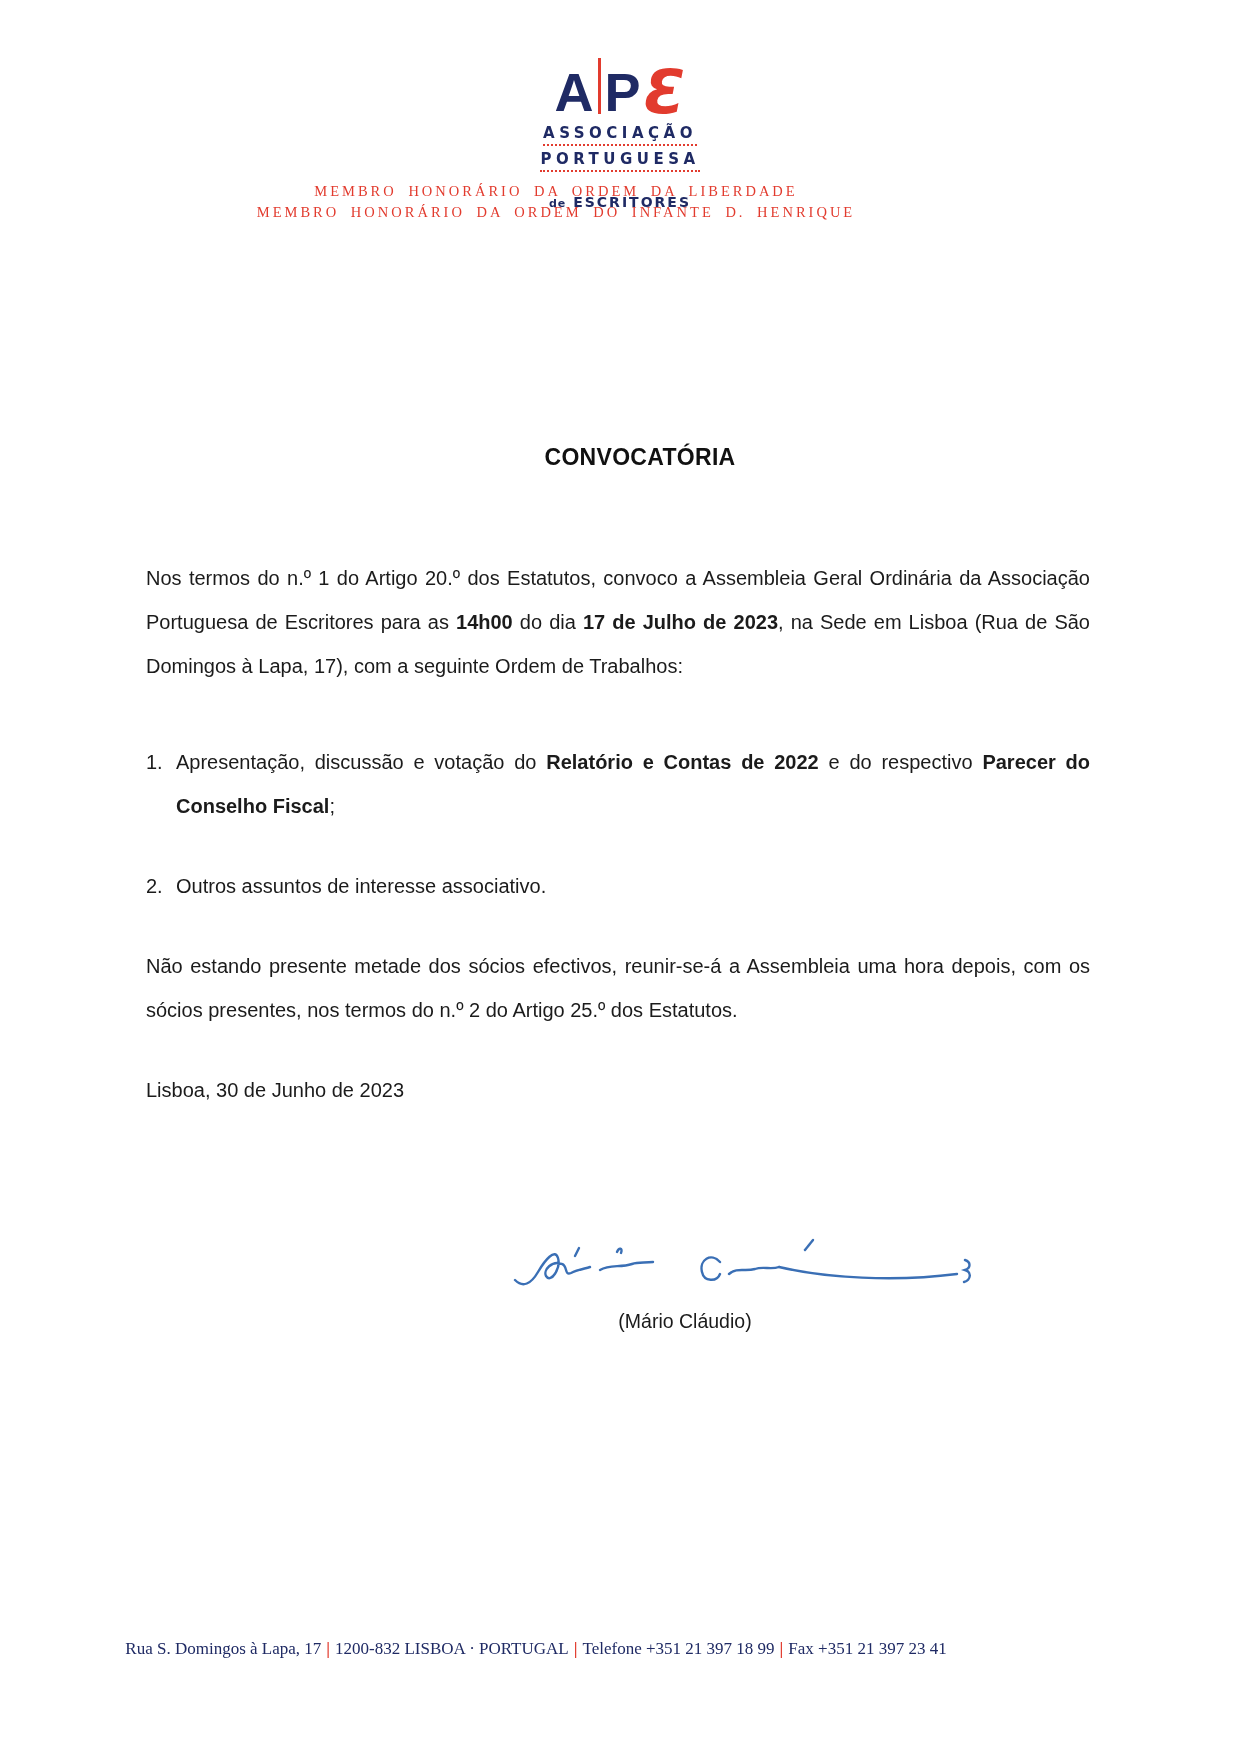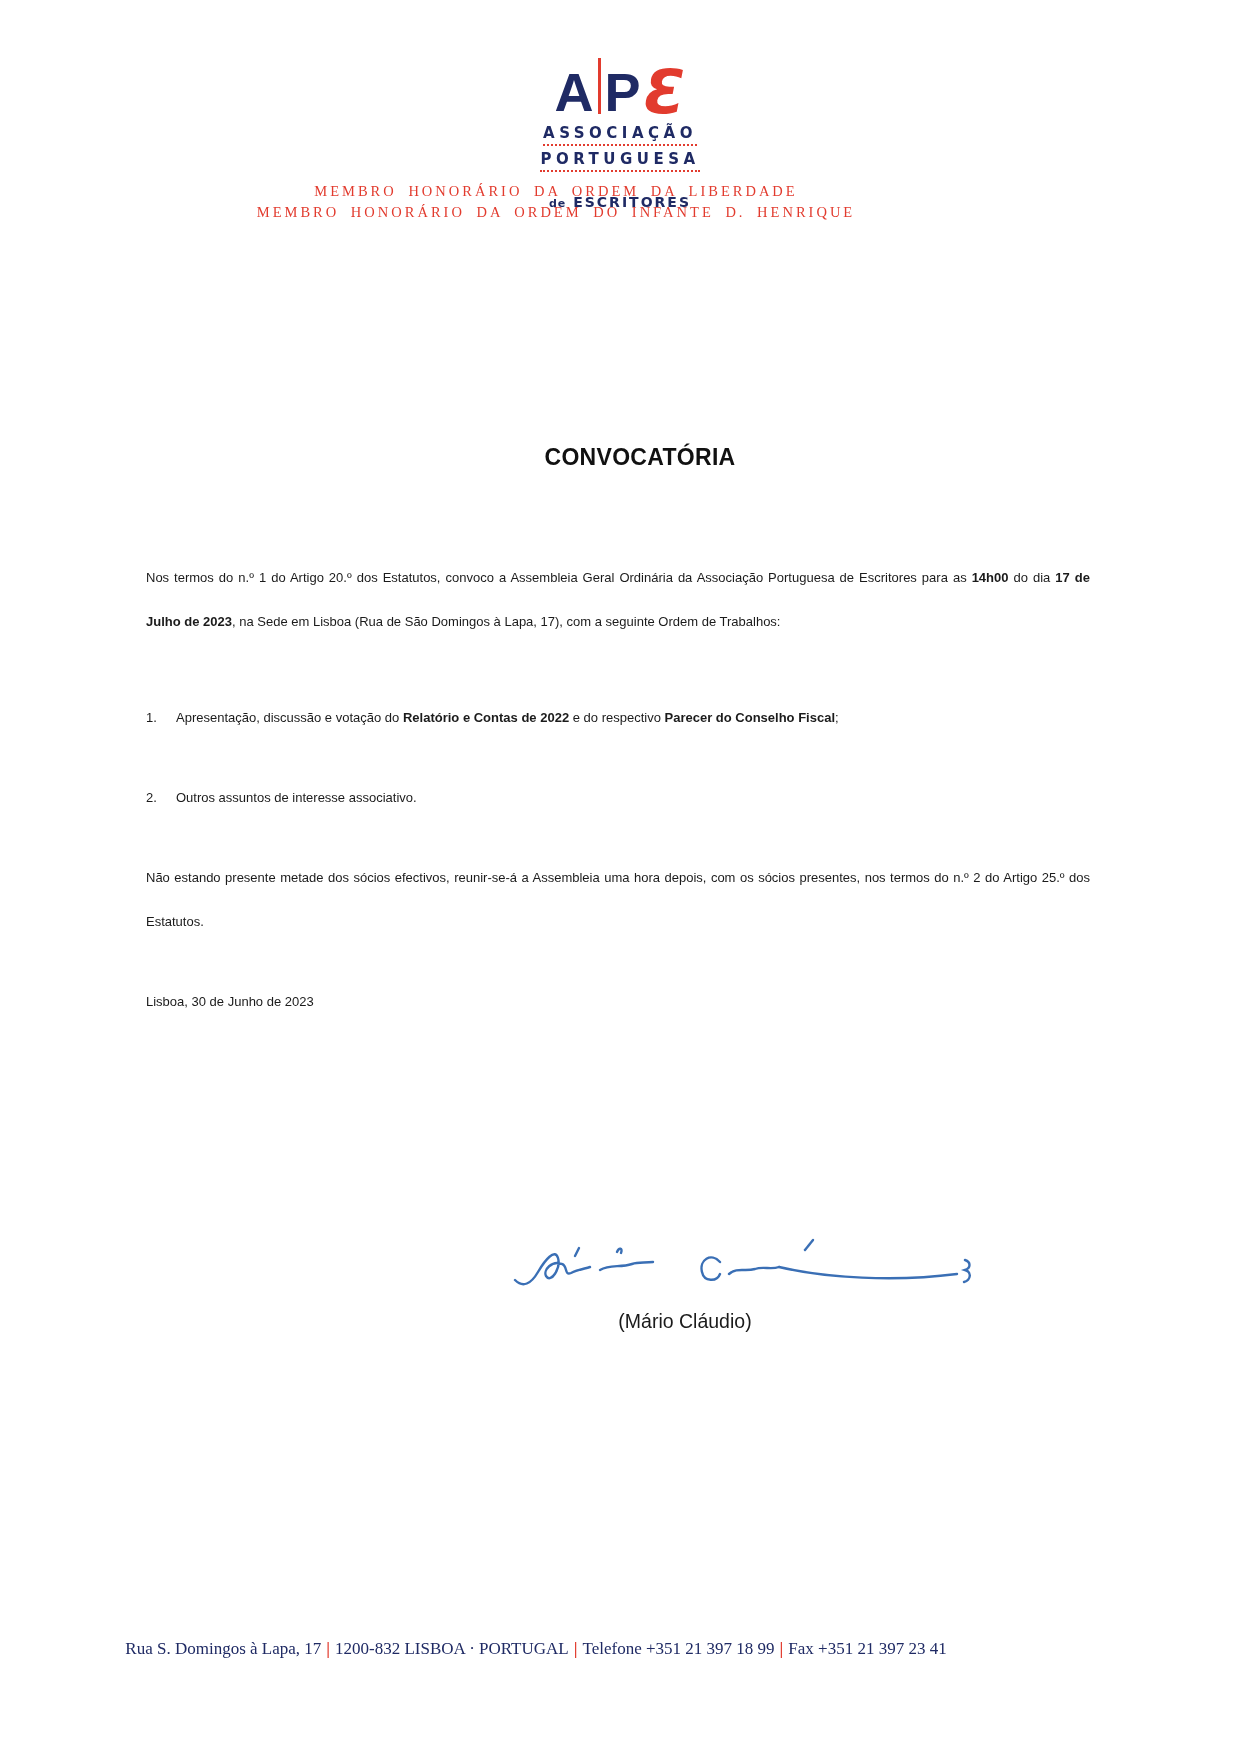--- a/index.html
+++ b/index.html
@@ -37,21 +37,21 @@
 
   
   .doc-title{
     position:absolute; top:444px; left:0; width:1240px; text-align:center;
     font-weight:bold; font-size:23px; letter-spacing:0.3px; color:#111;padding-left:20px;
   }
 
   
   .body{
     position:absolute; top:556px; left:146px; width:944px;
-    font-size:13px; line-height:44px; text-align:justify; color:var(--ink);
+    font-size:20px; line-height:44px; text-align:justify; color:var(--ink);
   }
   .body p{margin:0;}
   .p-intro{margin-bottom:52px !important;}
   .li{position:relative; padding-left:30px; margin-bottom:36px;}
   .li .num{position:absolute; left:0; top:0;}
   .p-quorum{margin-bottom:36px !important;}
   .b{font-weight:bold;}
   .dateline{text-align:left;}
 
   

